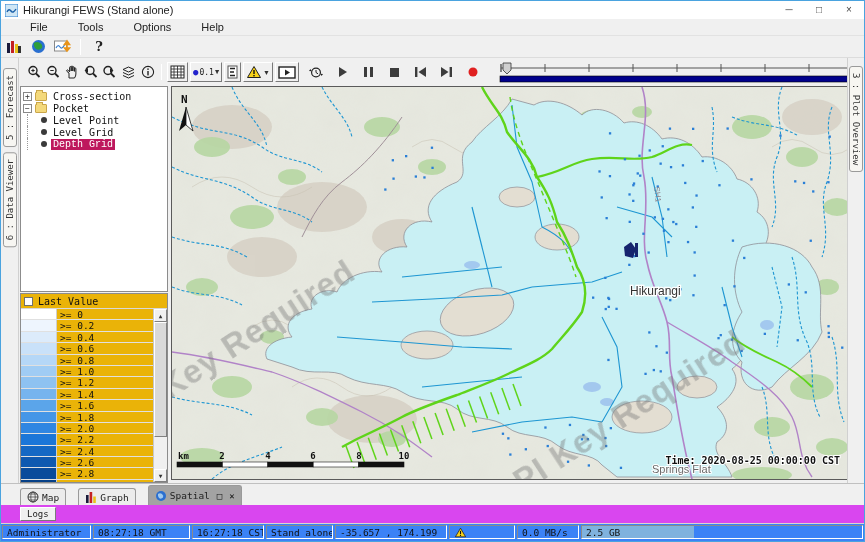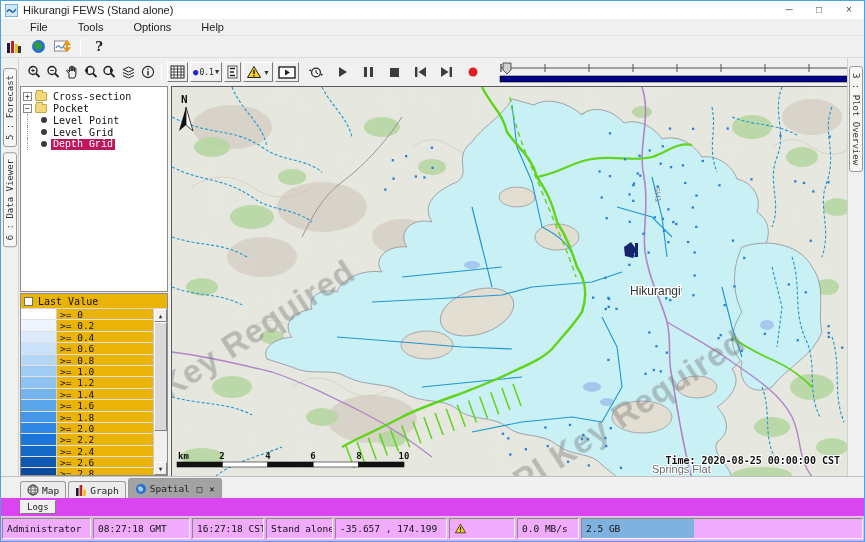--- a/index.html
+++ b/index.html
@@ -62,28 +62,28 @@
   .lg-sw{ width:36px; flex:none; border-right:1px solid #cfcfcf;}
   .lg-lb{ font-size:9.5px; color:#111; padding:0 3px; line-height:11px; white-space:nowrap;}
   .lg-scroll{ width:13px; flex:none; background:#f0f0f0; display:flex; flex-direction:column; align-items:stretch;}
   .sc-btn{ height:13px; flex:none; background:#f0f0f0; border:1px solid; border-color:#fff #808080 #808080 #fff; font-size:6px; text-align:center; line-height:11px; color:#333;}
   .sc-track{ flex:1; position:relative; }
   .sc-thumb{ position:absolute; top:0; left:0; right:0; height:78%; background:#d9d9d9; border:1px solid; border-color:#fff #808080 #808080 #fff;}
   
   .mapwrap{ flex:1; padding:0 0 6px 2px; background:#f0f0f0; }
   .mapframe{ width:680px; height:394px; border:1px solid #5a5a5a; background:#e9ebe2; }
   
-  .bottabs{ height:22px; flex:none; background:#f0f0f0; border-top:1px solid #c0c0c0; display:flex; align-items:flex-end; padding-left:19px; gap:2px;}
+  .bottabs{ height:22px; flex:none; background:#f0f0f0; border-top:1px solid #c0c0c0; display:flex; align-items:flex-end; padding-left:19px; gap:12px;}
   .btab{ height:17px; display:flex; align-items:center; gap:3px; padding:0 6px; background:#ececec; border:1px solid #9a9a9a; border-bottom:none; border-radius:3px 3px 0 0; font-family:"DejaVu Sans Mono", monospace; font-size:9.5px; color:#222;}
   .btab.active{ height:20px; background:#a3a3a3; }
   .btab .wctl{ font-size:9px; color:#111; margin-left:4px; font-weight:bold;}
   .logsrow{ height:18px; flex:none; display:flex; align-items:center; padding-left:19px; background:#d946ef;}
   .logsbtn{ font-family:"DejaVu Sans Mono", monospace; font-size:9px; color:#222; background:#f0f0f0; border:1px solid; border-color:#fff #7a7a7a #7a7a7a #fff; padding:1px 6px;}
   
-  .statusbar{ height:25px; flex:none; background:#f0abfc; display:flex; align-items:stretch; gap:2px; font-family:"DejaVu Sans Mono", monospace; font-size:9.5px; color:#111; padding:1px 1px 2px 1px; border-top:1px solid #d5d5d5;}
+  .statusbar{ height:18px; flex:none; background:#3b82f6; display:flex; align-items:stretch; gap:2px; font-family:"DejaVu Sans Mono", monospace; font-size:9.5px; color:#111; padding:1px 1px 2px 1px; border-top:1px solid #d5d5d5;}
   .st{ border:1px solid; border-color:#8a8a8a #ffffff #ffffff #8a8a8a; display:flex; align-items:center; padding:0 4px; white-space:nowrap; overflow:hidden;}
   .st.mem{ position:relative; }
   .st.mem .fill{ position:absolute; left:0; top:0; bottom:0; width:40%; background:#7fb2de;}
   .st.mem span{ position:relative; }
 </style>
 </head>
 <body>
 
 <div id="app">
 

